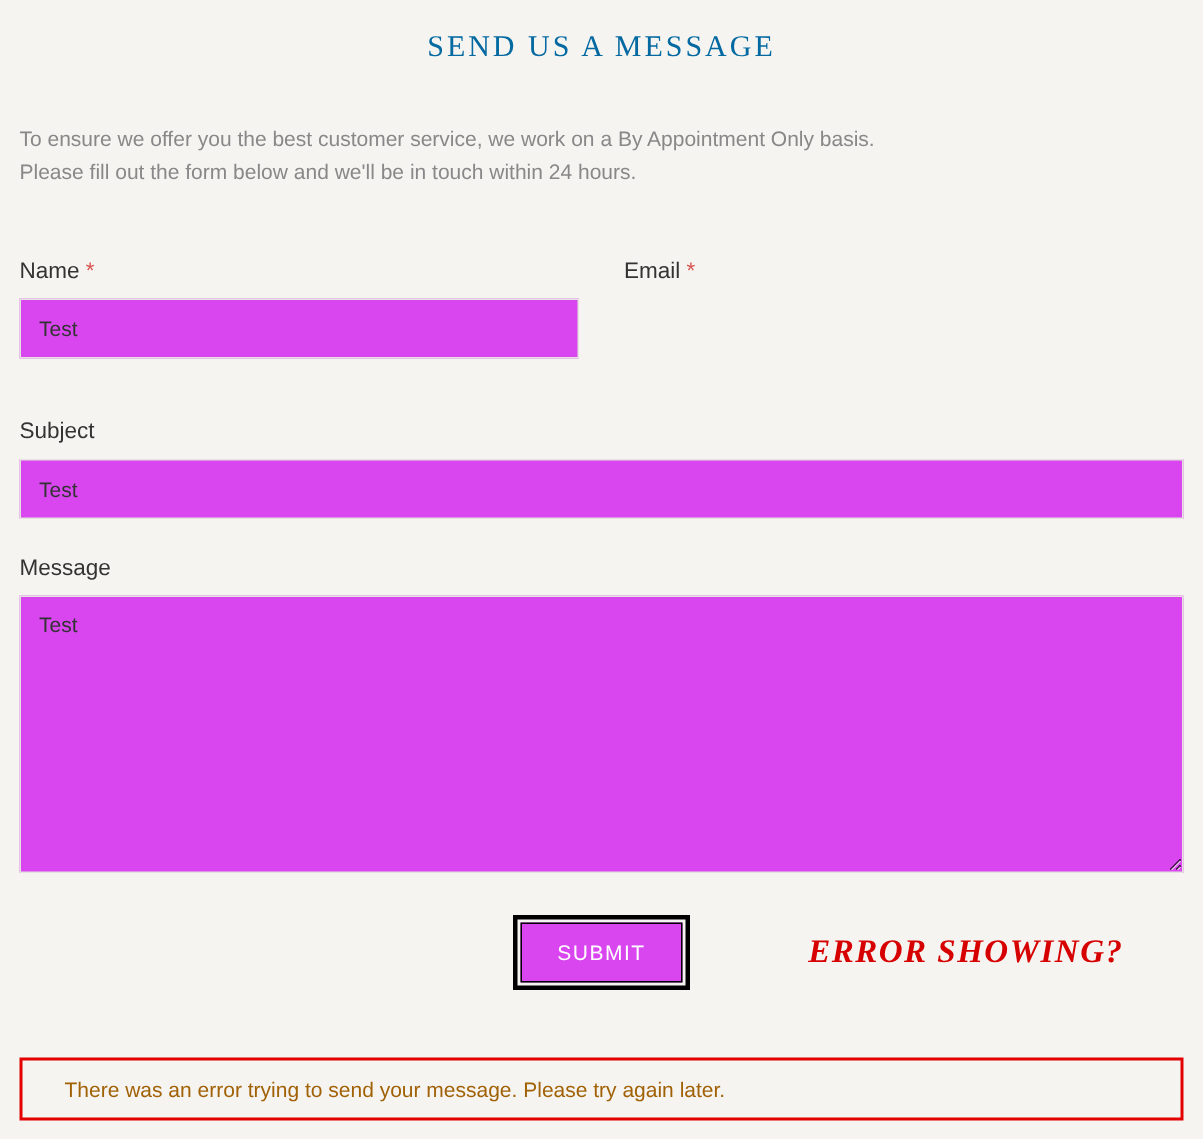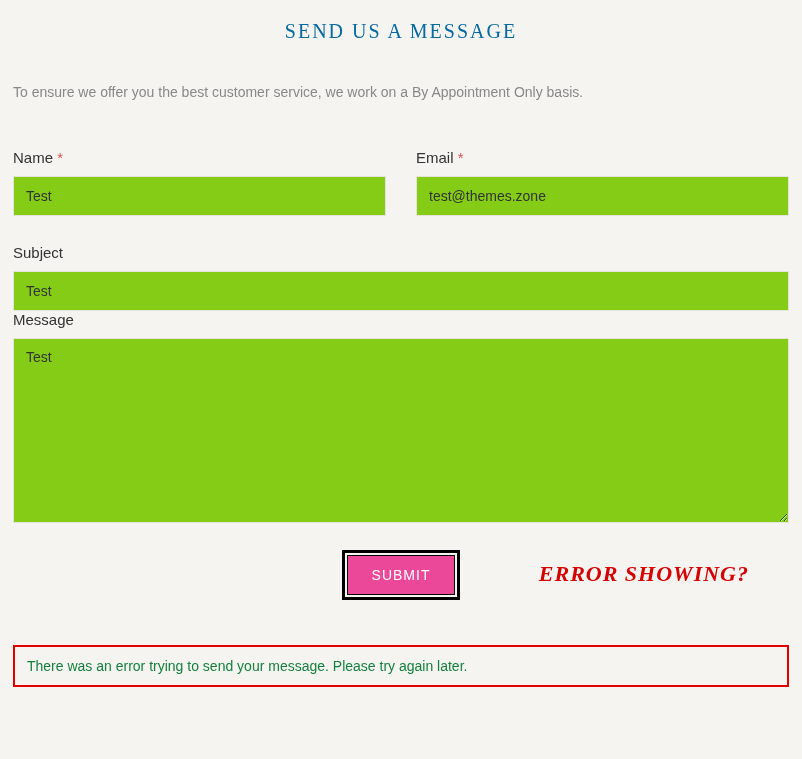--- a/index.html
+++ b/index.html
@@ -32,60 +32,61 @@
     .intro p {
       margin: 0;
     }
     .form-row {
       display: flex;
       gap: 30px;
       margin-bottom: 24px;
     }
     .form-group {
       flex: 1;
+      margin-bottom: 24px;
     }
     .form-row .form-group {
-      margin-bottom: 4px;
+      margin-bottom: 16px;
     }
     label {
       display: block;
       font-size: 15px;
       color: #333;
       margin-bottom: 10px;
     }
     .required {
       color: #d9534f;
     }
     input[type="text"],
     input[type="email"],
     textarea {
       width: 100%;
       border: 1px solid #e5e3e0;
-      background: #84cc16;
+      background: #d946ef;
       font-size: 14px;
       color: #333;
       padding: 10px 12px;
       font-family: inherit;
     }
     input[type="text"],
     input[type="email"] {
       height: 40px;
     }
     textarea {
       height: 185px;
       resize: both;
     }
     .submit-wrap {
       text-align: center;
       margin-top: 28px;
       margin-bottom: 50px;
       position: relative;
     }
     .submit-btn {
-      background: #ec4899;
+      background: #d946ef;
       color: #fff;
       border: 1px solid #000;
       padding: 11px 24px;
       font-size: 14px;
       letter-spacing: 1px;
       cursor: pointer;
       outline: 3px solid #000;
       outline-offset: 2px;
       font-family: inherit;
     }
@@ -96,49 +97,49 @@
       color: #d60000;
       font-style: italic;
       font-weight: bold;
       font-size: 22px;
       font-family: Georgia, 'Times New Roman', serif;
       letter-spacing: 1px;
       text-align: right;
     }
     .error-box {
       border: 2px solid #e20000;
-      padding: 11px 12px;
+      padding: 11px 28px;
       font-size: 14px;
-      color: #15803d;
+      color: #a16207;
       background: transparent;
     }
   </style>
 </head>
 <body>
 
 <h1 class="heading">SEND US A MESSAGE</h1>
 
 <div class="intro">
   <p>To ensure we offer you the best customer service, we work on a By Appointment Only basis.</p>
+  <p>Please fill out the form below and we'll be in touch within 24 hours.</p>
 </div>
 
 <div class="form-row">
   <div class="form-group">
     <label>
       <span>Name</span>
       <span class="required">*</span>
     </label>
     <input type="text" value="Test" style="">
   </div>
   <div class="form-group">
     <label>
       <span>Email</span>
       <span class="required">*</span>
     </label>
-    <input type="email" value="test@themes.zone" style="">
   </div>
 </div>
 
 <div class="form-group">
   <label>
     <span>Subject</span>
   </label>
   <input type="text" value="Test" style="">
 </div>
 

